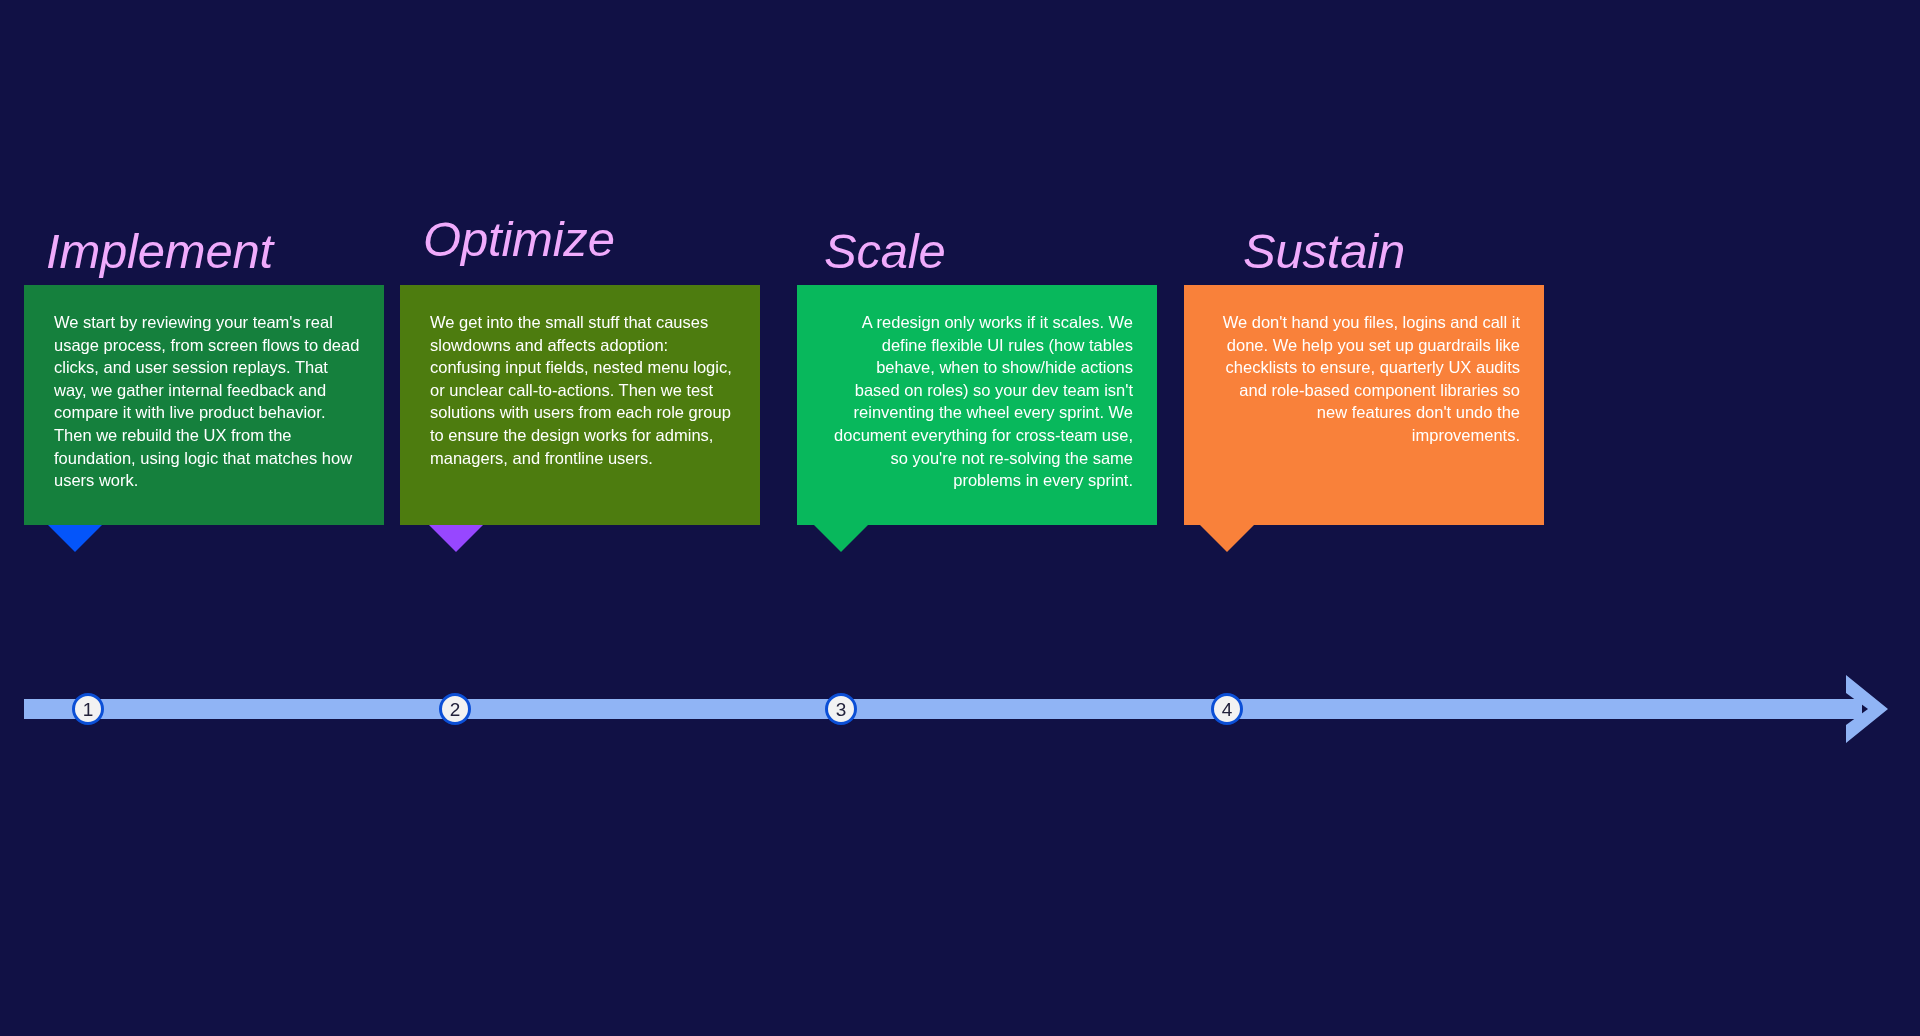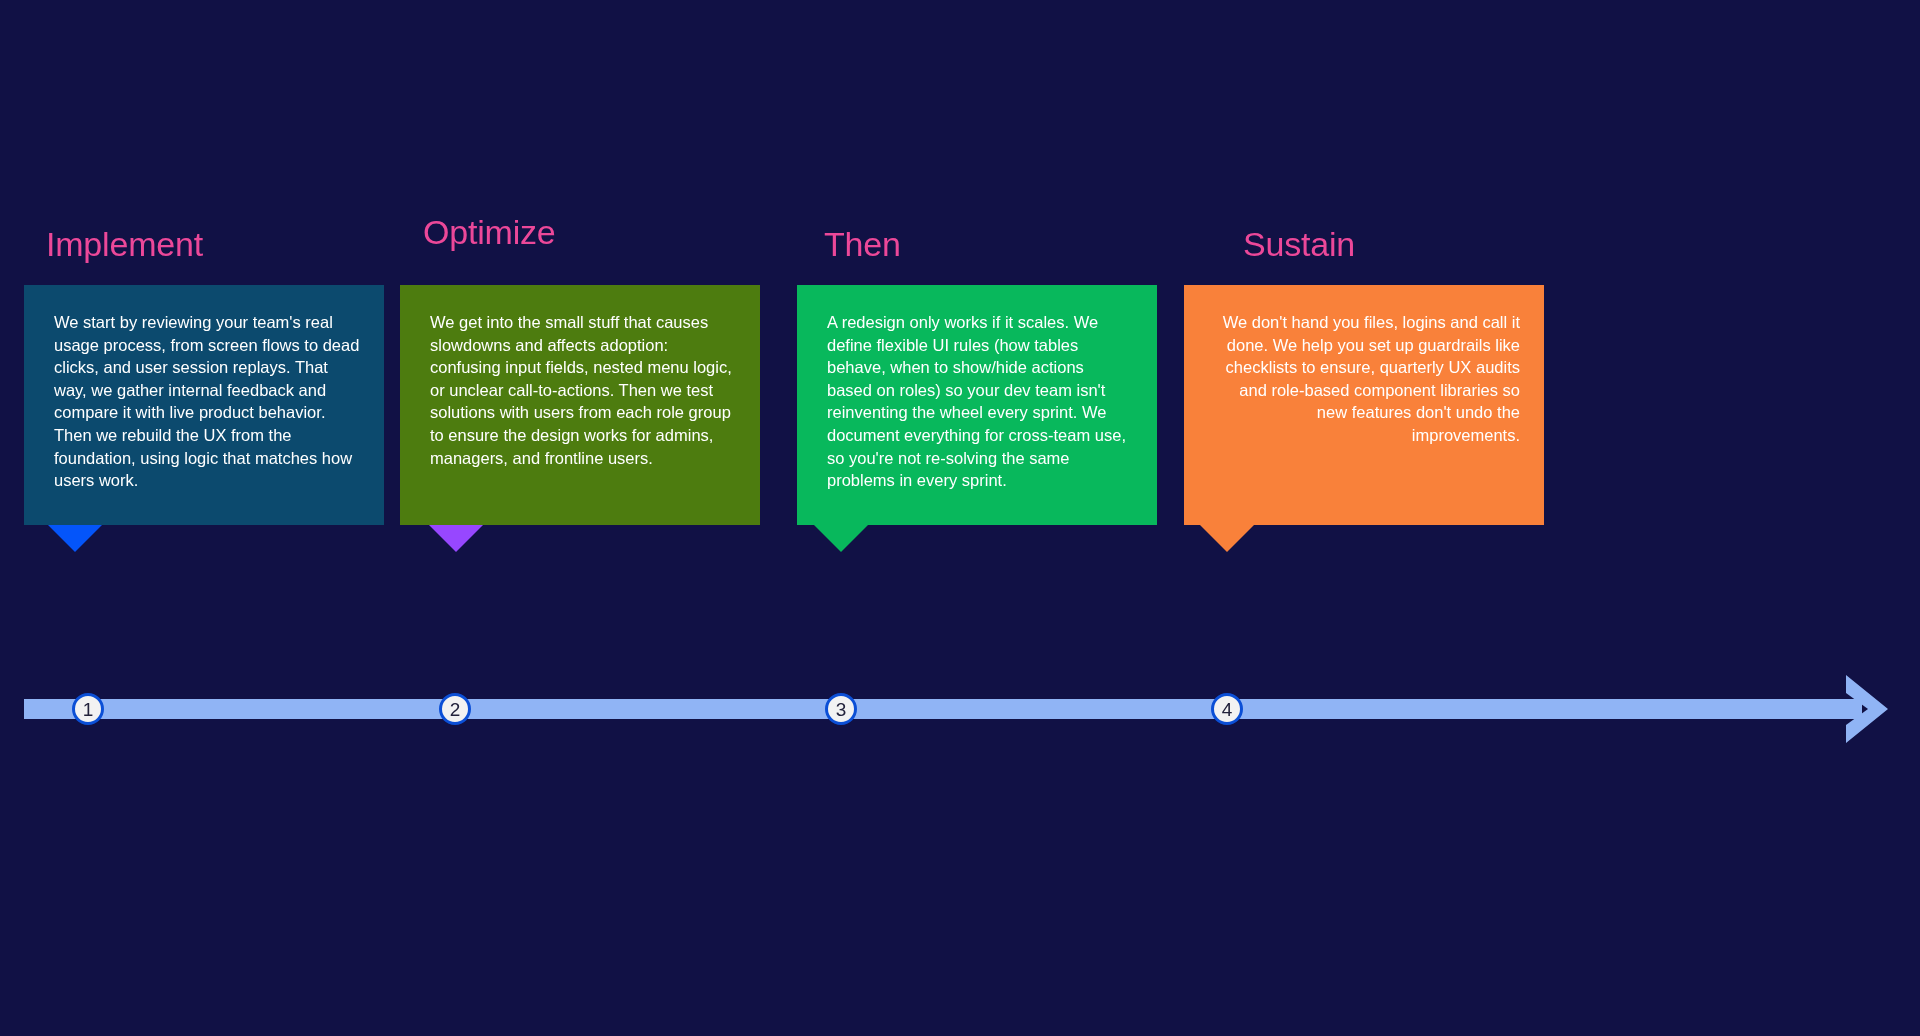--- a/index.html
+++ b/index.html
@@ -8,26 +8,27 @@
     background:#111145;
     font-family:"Liberation Sans", sans-serif;
     overflow:hidden;
   }
   #stage { position:relative; width:1920px; height:1036px; background:#111145; }
 
   .step { position:absolute; top:0; height:1036px; }
 
   .step-title {
     position:absolute;
-    color:#ec4899;
-    font-size:34px;
+    color:#f0abfc;
+    font-size:49px;
     font-weight:400;
     letter-spacing:-0.2px;
     white-space:nowrap;
     line-height:1;
+    font-style:italic;
   }
 
   .card {
     position:absolute;
     width:360px;
     height:240px;
     top:285px;
   }
   .card-body {
     position:absolute;
@@ -82,37 +83,37 @@
     line-height:1;
   }
 </style>
 </head>
 <body>
 
 <div id="stage" style="background: rgb(17, 17, 69);">
 
   <div class="step">
     <div class="step-title" style="left:46px; top:227px;">Implement</div>
-    <div class="card" id="card-0" style="left: 24px; background: #0c4a6e;">
+    <div class="card" id="card-0" style="left: 24px; background: #15803d;">
       <div class="card-body">We start by reviewing your team's real usage process, from screen flows to dead clicks, and user session replays. That way, we gather internal feedback and compare it with live product behavior. Then we rebuild the UX from the foundation, using logic that matches how users work.</div>
     </div>
     <div class="pointer" id="pointer-0" style="left: 48px; border-top: 27px solid rgb(4, 85, 250);"></div>
   </div>
 
   <div class="step">
     <div class="step-title" style="left:423px; top:215px;">Optimize</div>
     <div class="card" id="card-1" style="left: 400px; background: #4d7c0f;">
       <div class="card-body">We get into the small stuff that causes slowdowns and affects adoption: confusing input fields, nested menu logic, or unclear call-to-actions. Then we test solutions with users from each role group to ensure the design works for admins, managers, and frontline users.</div>
     </div>
     <div class="pointer" id="pointer-1" style="left: 429px; border-top: 27px solid rgb(151, 71, 255);"></div>
   </div>
 
   <div class="step">
-    <div class="step-title" style="left:824px; top:227px;">Then</div>
-    <div class="card" id="card-2" style="left: 797px; background: rgb(8, 184, 92);">
+    <div class="step-title" style="left:824px; top:227px;">Scale</div>
+    <div class="card" id="card-2" style="left: 797px; background: rgb(8, 184, 92); text-align: right;">
       <div class="card-body">A redesign only works if it scales. We define flexible UI rules (how tables behave, when to show/hide actions based on roles) so your dev team isn't reinventing the wheel every sprint. We document everything for cross-team use, so you're not re-solving the same problems in every sprint.</div>
     </div>
     <div class="pointer" id="pointer-2" style="left: 814px; border-top: 27px solid rgb(8, 184, 92);"></div>
   </div>
 
   <div class="step">
     <div class="step-title" style="left:1243px; top:227px;">Sustain</div>
     <div class="card" id="card-3" style="left: 1184px; background: rgb(249, 129, 58); text-align: right;">
       <div class="card-body">We don't hand you files, logins and call it done. We help you set up guardrails like checklists to ensure, quarterly UX audits and role-based component libraries so new features don't undo the improvements.</div>
     </div>

